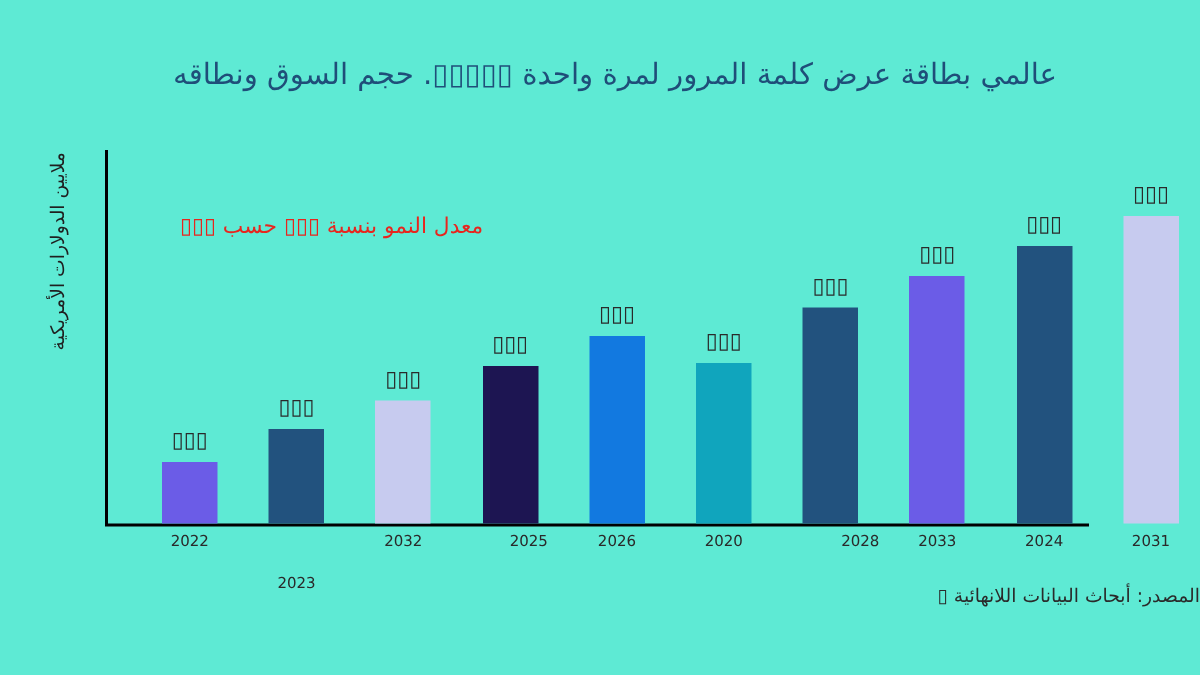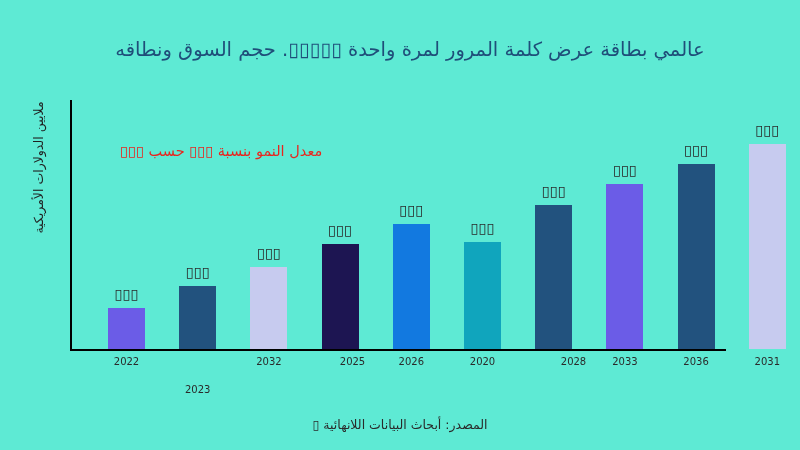--- a/index.html
+++ b/index.html
@@ -111,26 +111,25 @@
     color: #2A2A2A;
     white-space: nowrap;
   }
 
   
   #source-note {
     position: absolute;
     left: 0px;
     top: 389px;
     width: 800px;
-    text-align: center;
+    text-align: right;
     direction: rtl;
     font-size: 12.5px;
     color: #2A2A2A;
     white-space: nowrap;
-    margin-top: 28px;
   }
 </style>
 </head>
 <body>
 
 <div id="slide">
 
   <div id="chart-title">عالمي بطاقة عرض كلمة المرور لمرة واحدة ▯▯▯▯▯. حجم السوق ونطاقه</div>
 
   <div id="y-axis-title">ملايين الدولارات الأمريكية</div>
@@ -166,19 +165,19 @@
 
   <div id="ticks-layer">
       <div class="x-tick" style="left: 92px; width: 69px;">2022</div>
       <div class="x-tick" style="left: 163.2px; width: 69px; margin-top: 28px;">2023</div>
       <div class="x-tick" style="left: 234.4px; width: 69px;">2032</div>
       <div class="x-tick" style="left: 318px; width: 69px;">2025</div>
       <div class="x-tick" style="left: 376.8px; width: 69px;">2026</div>
       <div class="x-tick" style="left: 448px; width: 69px;">2020</div>
       <div class="x-tick" style="left: 539px; width: 69px;">2028</div>
       <div class="x-tick" style="left: 590.4px; width: 69px;">2033</div>
-      <div class="x-tick" style="left: 661.6px; width: 69px;">2036</div>
+      <div class="x-tick" style="left: 661.6px; width: 69px;">2024</div>
       <div class="x-tick" style="left: 732.8px; width: 69px;">2031</div>
     </div>
 
   <div id="source-note">المصدر: أبحاث البيانات اللانهائية ▯</div>
 
 </div>
 
 </body></html>

